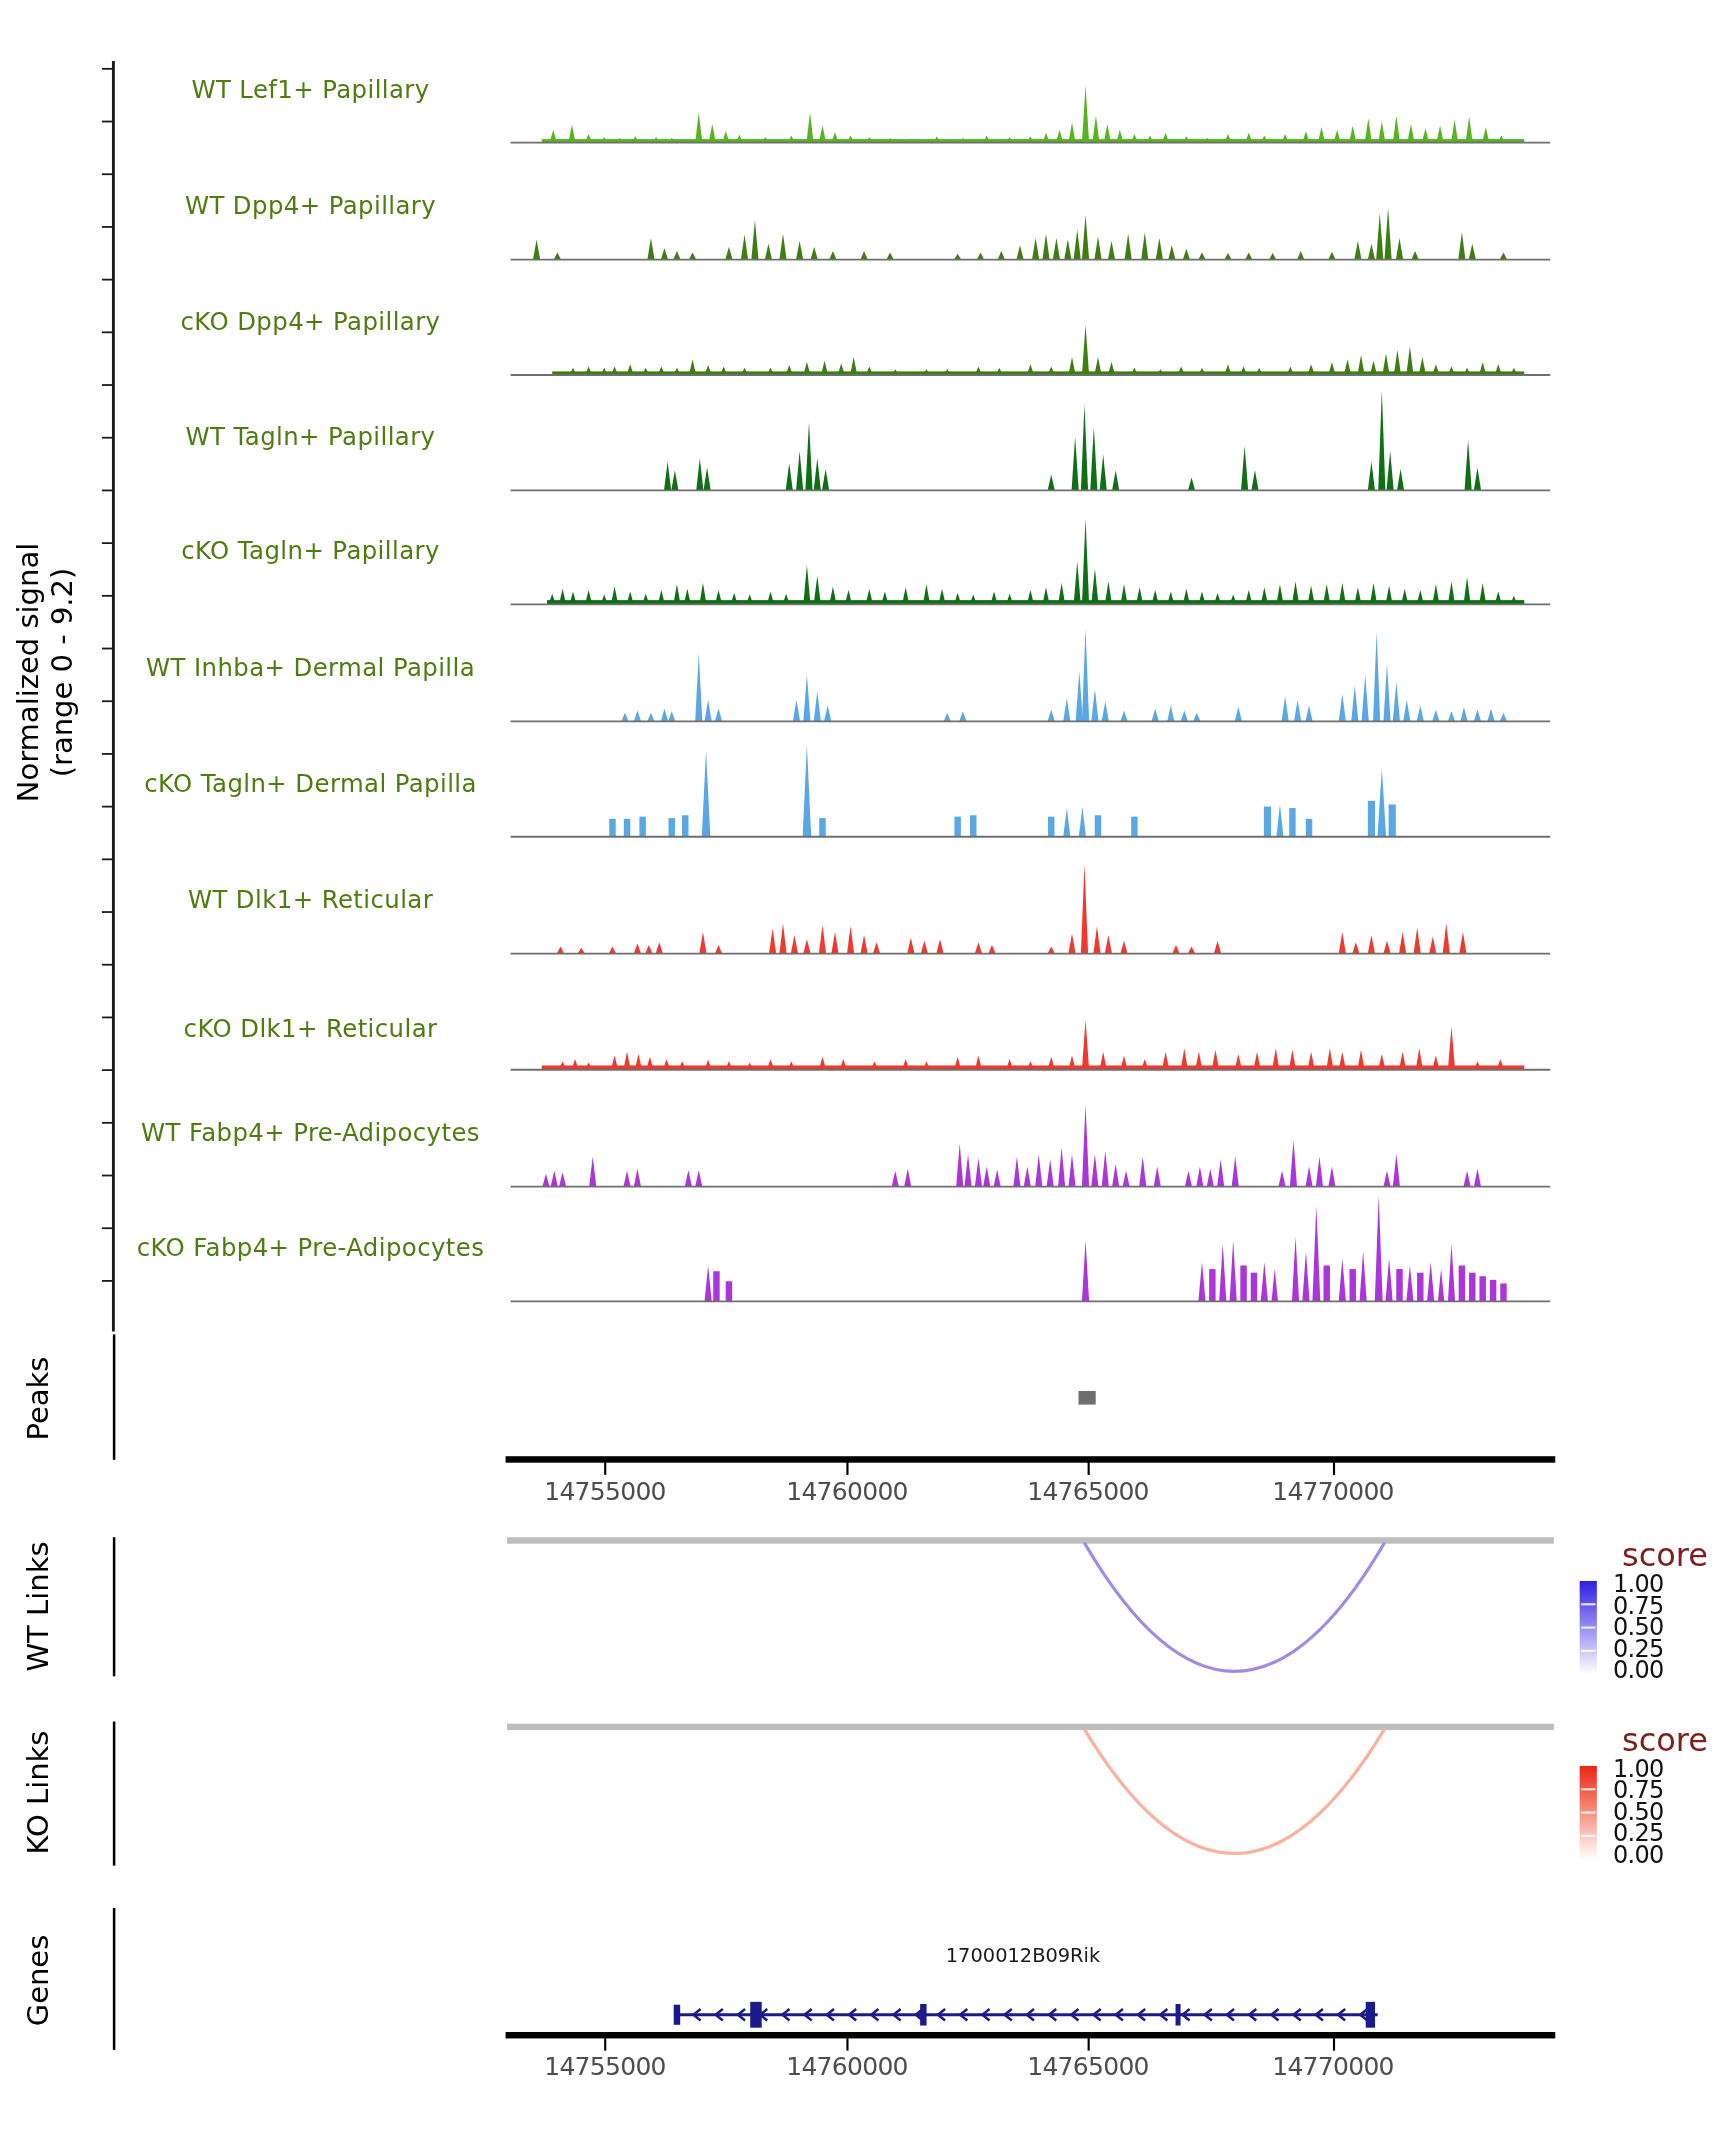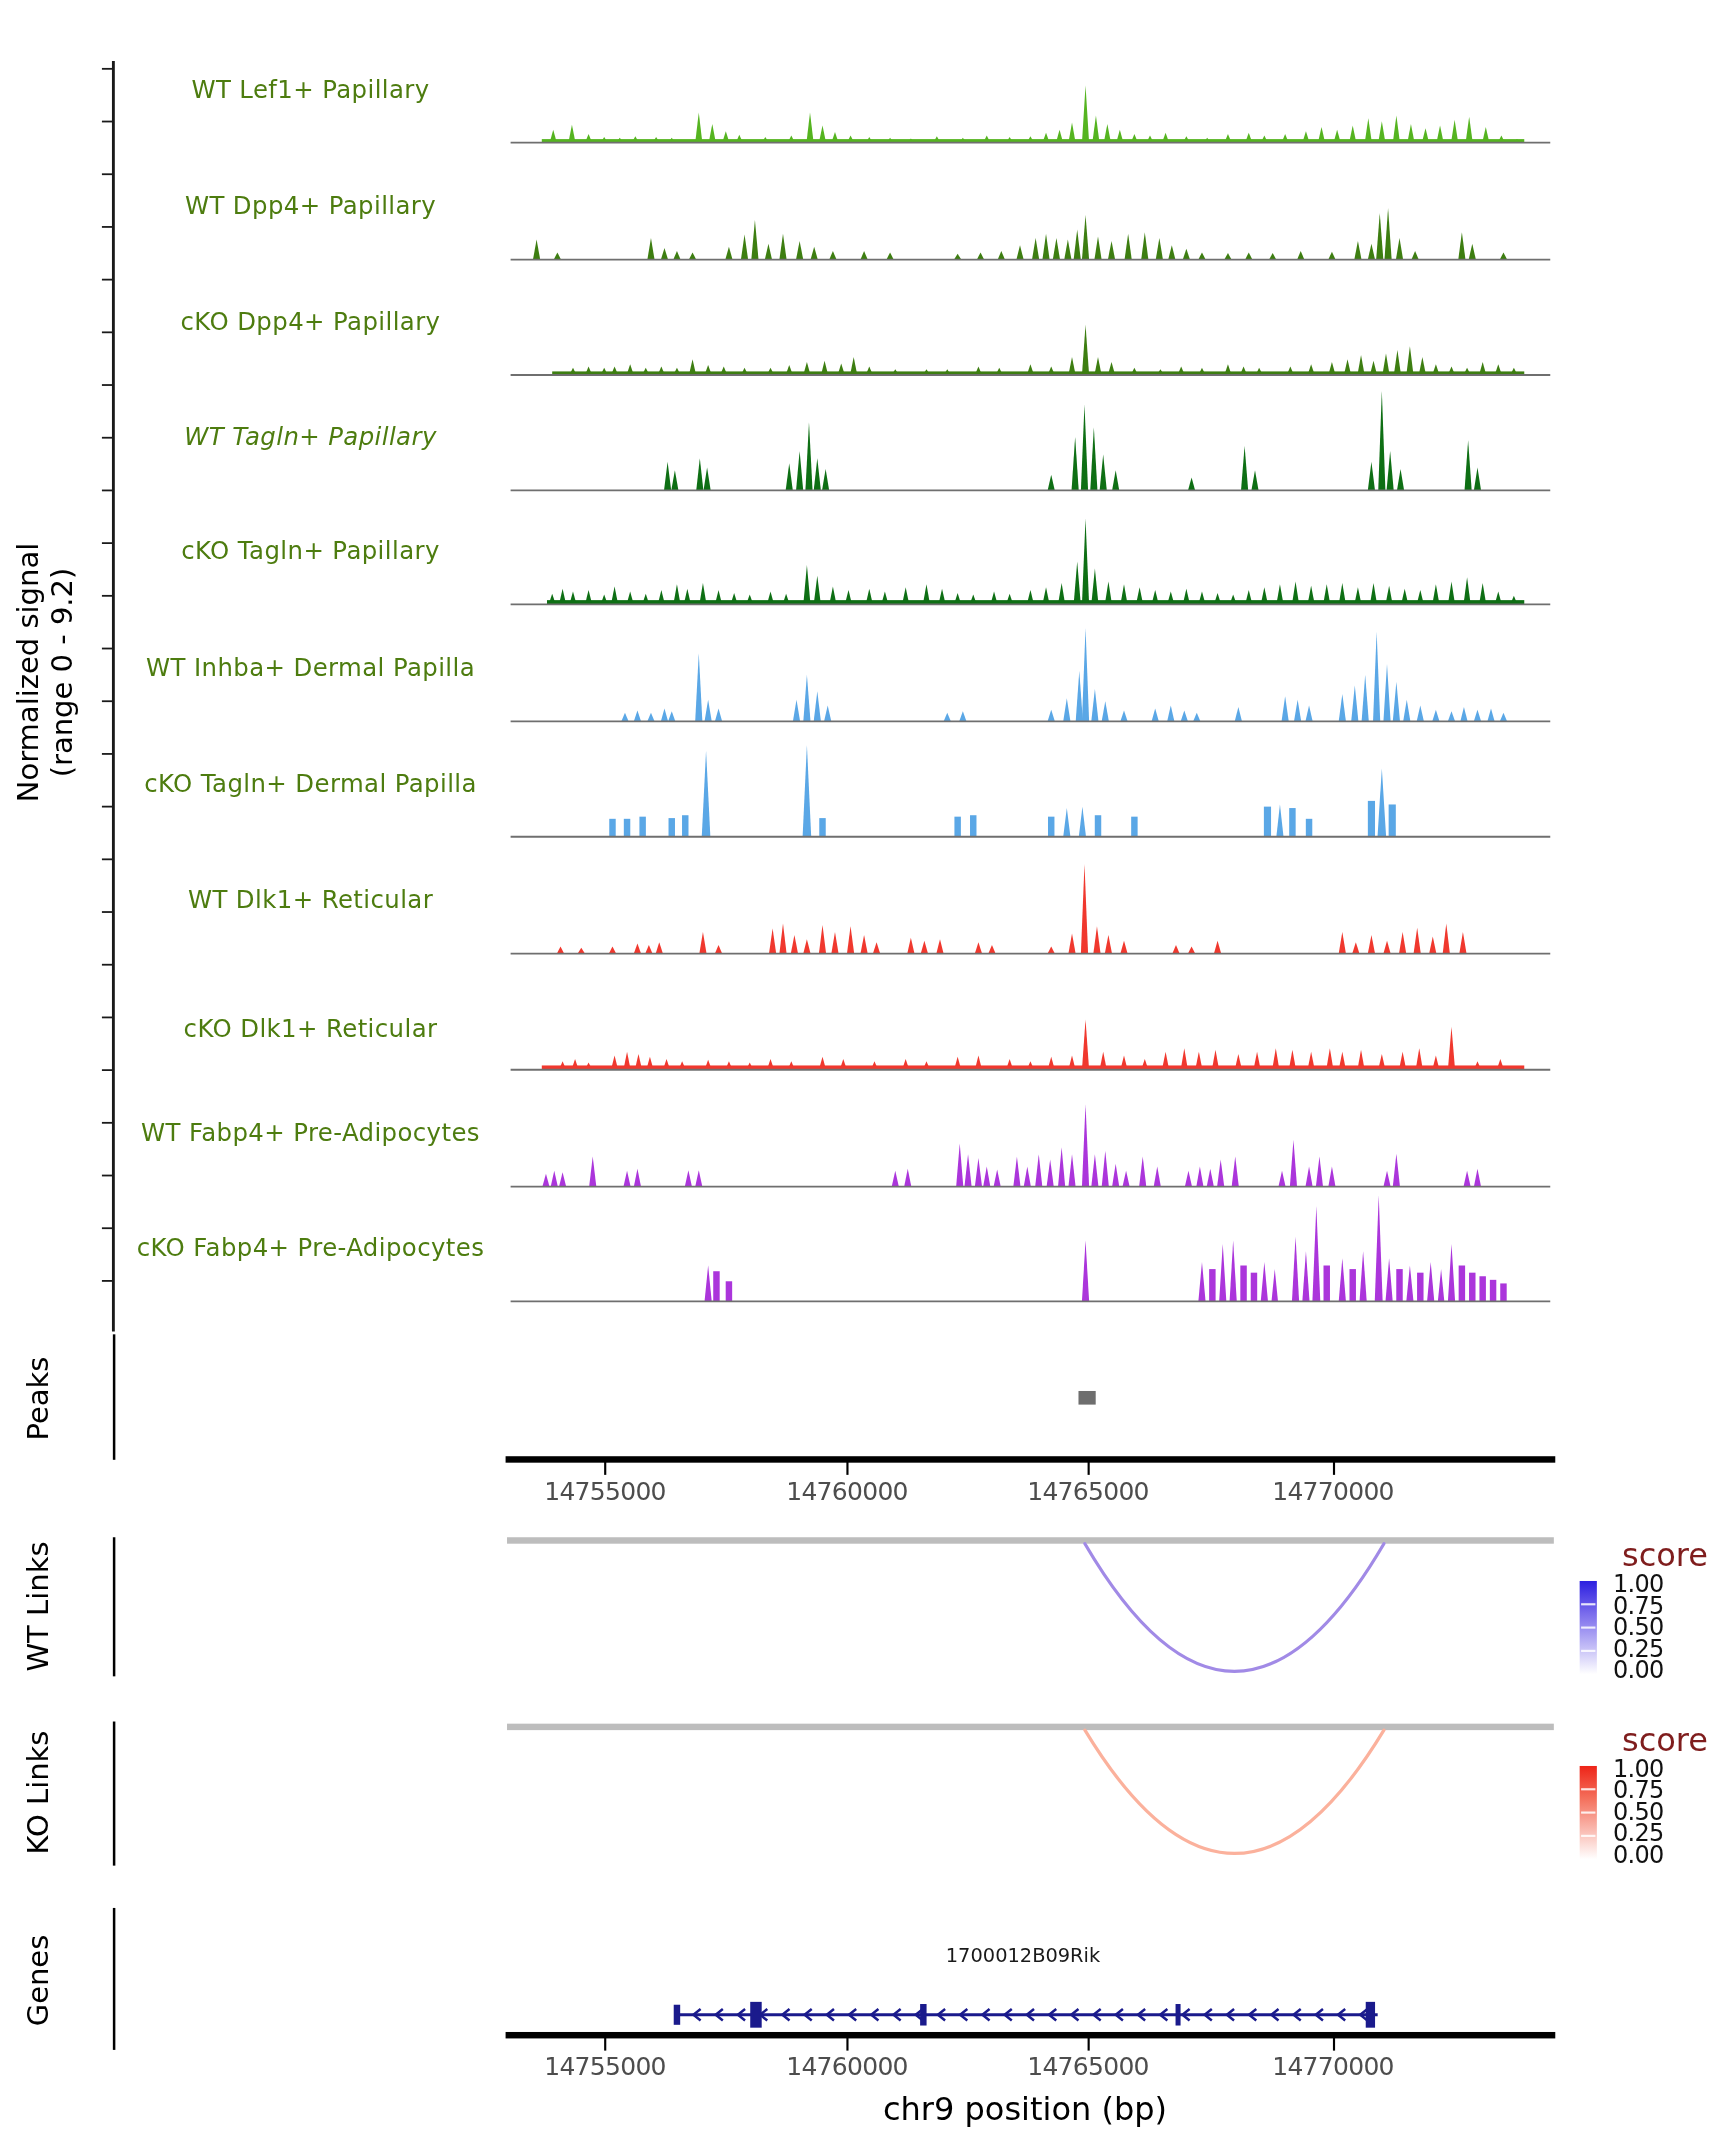--- a/index.html
+++ b/index.html
@@ -637,21 +637,21 @@
     </svg>
 
   <div class="abs rot ylab" style="left:-242px;top:638px;width:574px;height:69px;">
     <div>Normalized signal</div>
     <div>(range 0 - 9.2)</div>
   </div>
 
   <div class="abs track-label" style="top:75px;">WT Lef1+ Papillary</div>
   <div class="abs track-label" style="top:191px;">WT Dpp4+ Papillary</div>
   <div class="abs track-label" style="top:307px;">cKO Dpp4+ Papillary</div>
-  <div class="abs track-label" style="top:422px;font-style:italic;">WT Tagln+ Papillary</div>
+  <div class="abs track-label" style="top:422px;">WT Tagln+ Papillary</div>
   <div class="abs track-label" style="top:536px;">cKO Tagln+ Papillary</div>
   <div class="abs track-label" style="top:653px;">WT Inhba+ Dermal Papilla</div>
   <div class="abs track-label" style="top:769px;">cKO Tagln+ Dermal Papilla</div>
   <div class="abs track-label" style="top:885px;">WT Dlk1+ Reticular</div>
   <div class="abs track-label" style="top:1002px;margin-top:12px;">cKO Dlk1+ Reticular</div>
   <div class="abs track-label" style="top:1118px;">WT Fabp4+ Pre-Adipocytes</div>
   <div class="abs track-label" style="top:1233px;">cKO Fabp4+ Pre-Adipocytes</div>
 
   <div class="abs rot rot-section" style="left:-70px;top:1382px;width:215px;height:33px;">Peaks</div>
   <div class="abs rot rot-section" style="left:-70px;top:1590px;width:215px;height:33px;">WT Links</div>
@@ -676,15 +676,14 @@
   <div class="abs legend-val" style="left:1613px;top:1798px;">0.50</div>
   <div class="abs legend-val" style="left:1613px;top:1819px;">0.25</div>
   <div class="abs legend-val" style="left:1613px;top:1841px;">0.00</div>
 
   <div class="abs gene-name" style="left:894px;top:1944px;">1700012B09Rik</div>
 
   <div class="abs ticklab" style="left:519px;top:2052px;">14755000</div>
   <div class="abs ticklab" style="left:761px;top:2052px;">14760000</div>
   <div class="abs ticklab" style="left:1002px;top:2052px;">14765000</div>
   <div class="abs ticklab" style="left:1247px;top:2052px;">14770000</div>
-  <div class="abs axis-title" style="left:774px;top:2090px;">chr9 position (bp)</div>
 </div>
 
 
 </body></html>

